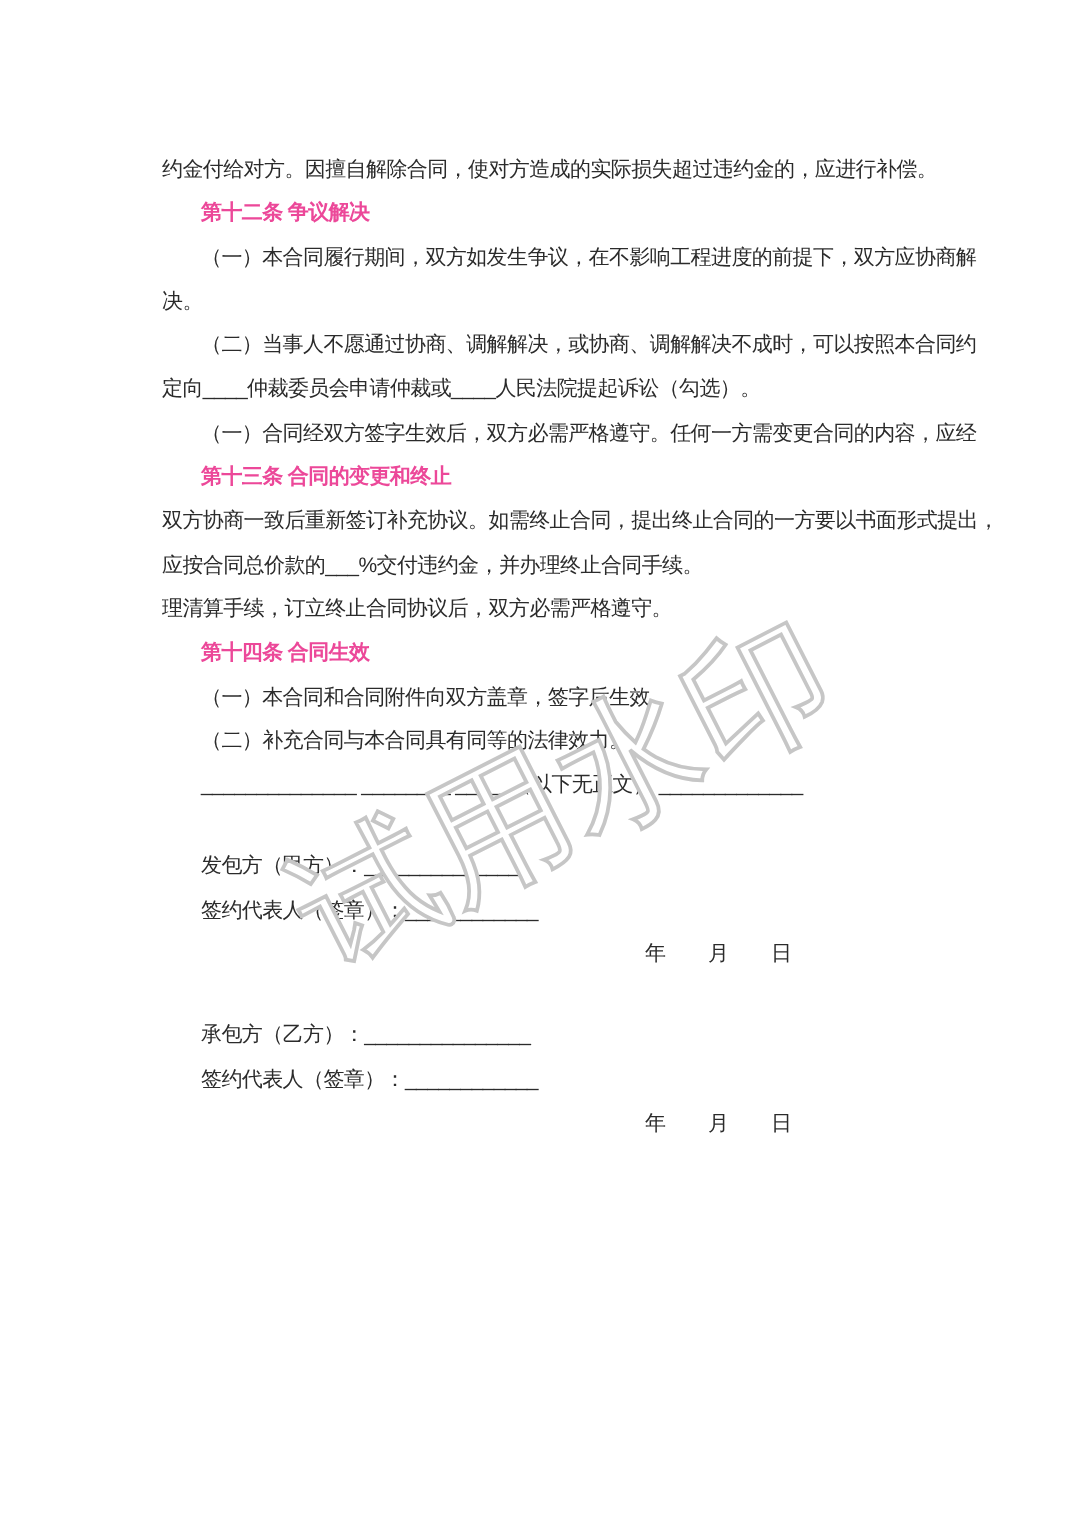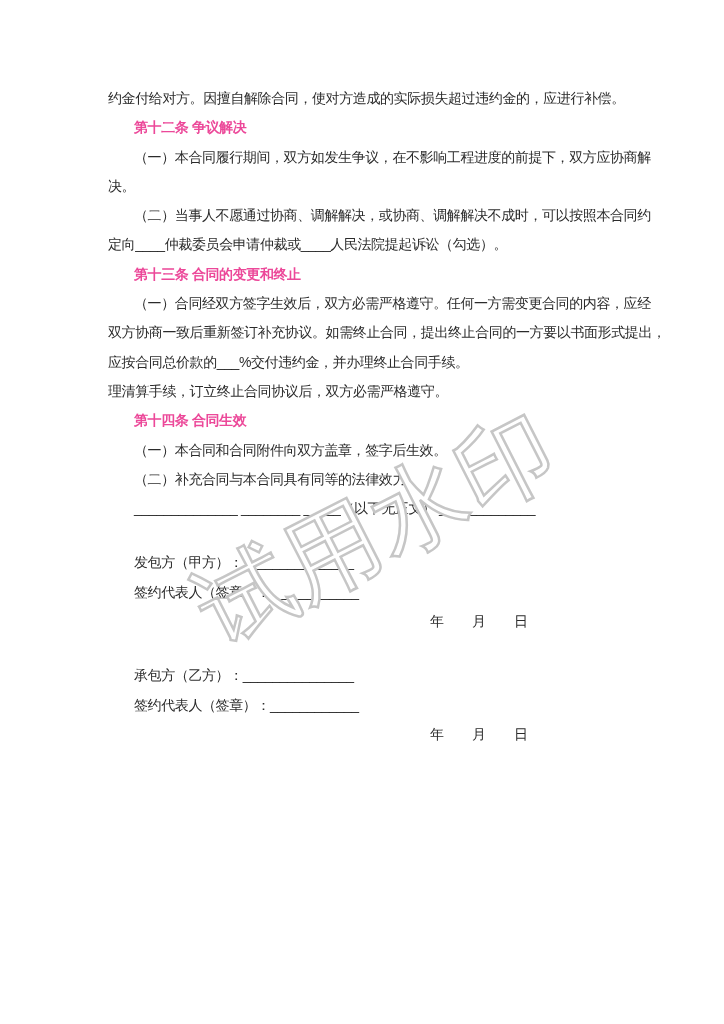--- a/index.html
+++ b/index.html
@@ -12,21 +12,21 @@
     width: 724px;
     height: 1024px;
     background: #ffffff;
     overflow: hidden;
     font-family: "Liberation Sans", "DejaVu Sans", sans-serif;
     color: #2b2b2b;
   }
   .content {
     position: absolute;
     left: 108px;
-    top: 84px;
+    top: 98px;
     width: 530px;
     z-index: 2;
   }
   .line {
     line-height: 29.3px;
     font-size: 14px;
     letter-spacing: -0.4px;
     white-space: pre;
     color: #2b2b2b;
   }
@@ -63,22 +63,22 @@
 
 <div class="page">
   <div class="watermark">试用水印</div>
   <div class="content">
       <div class="line">约金付给对方。因擅自解除合同，使对方造成的实际损失超过违约金的，应进行补偿。</div>
       <div class="line heading">第十二条 争议解决</div>
       <div class="line indent">（一）本合同履行期间，双方如发生争议，在不影响工程进度的前提下，双方应协商解</div>
       <div class="line">决。</div>
       <div class="line indent">（二）当事人不愿通过协商、调解解决，或协商、调解解决不成时，可以按照本合同约</div>
       <div class="line">定向____仲裁委员会申请仲裁或____人民法院提起诉讼（勾选）。</div>
+      <div class="line indent">（一）合同经双方签字生效后，双方必需严格遵守。任何一方需变更合同的内容，应经</div>
       <div class="line heading">第十三条 合同的变更和终止</div>
-      <div class="line indent">（一）合同经双方签字生效后，双方必需严格遵守。任何一方需变更合同的内容，应经</div>
       <div class="line">双方协商一致后重新签订补充协议。如需终止合同，提出终止合同的一方要以书面形式提出，</div>
       <div class="line">应按合同总价款的___%交付违约金，并办理终止合同手续。</div>
       <div class="line">理清算手续，订立终止合同协议后，双方必需严格遵守。</div>
       <div class="line heading">第十四条 合同生效</div>
       <div class="line indent">（一）本合同和合同附件向双方盖章，签字后生效。</div>
       <div class="line indent">（二）补充合同与本合同具有同等的法律效力。</div>
       <div class="line separator">______________ ________ _____（以下无正文） _____________</div>
       <div class="line signature-lead">发包方（甲方）：_______________</div>
       <div class="line signature">签约代表人（签章）：____________</div>
       <div class="line date">年　　月　　日</div>

